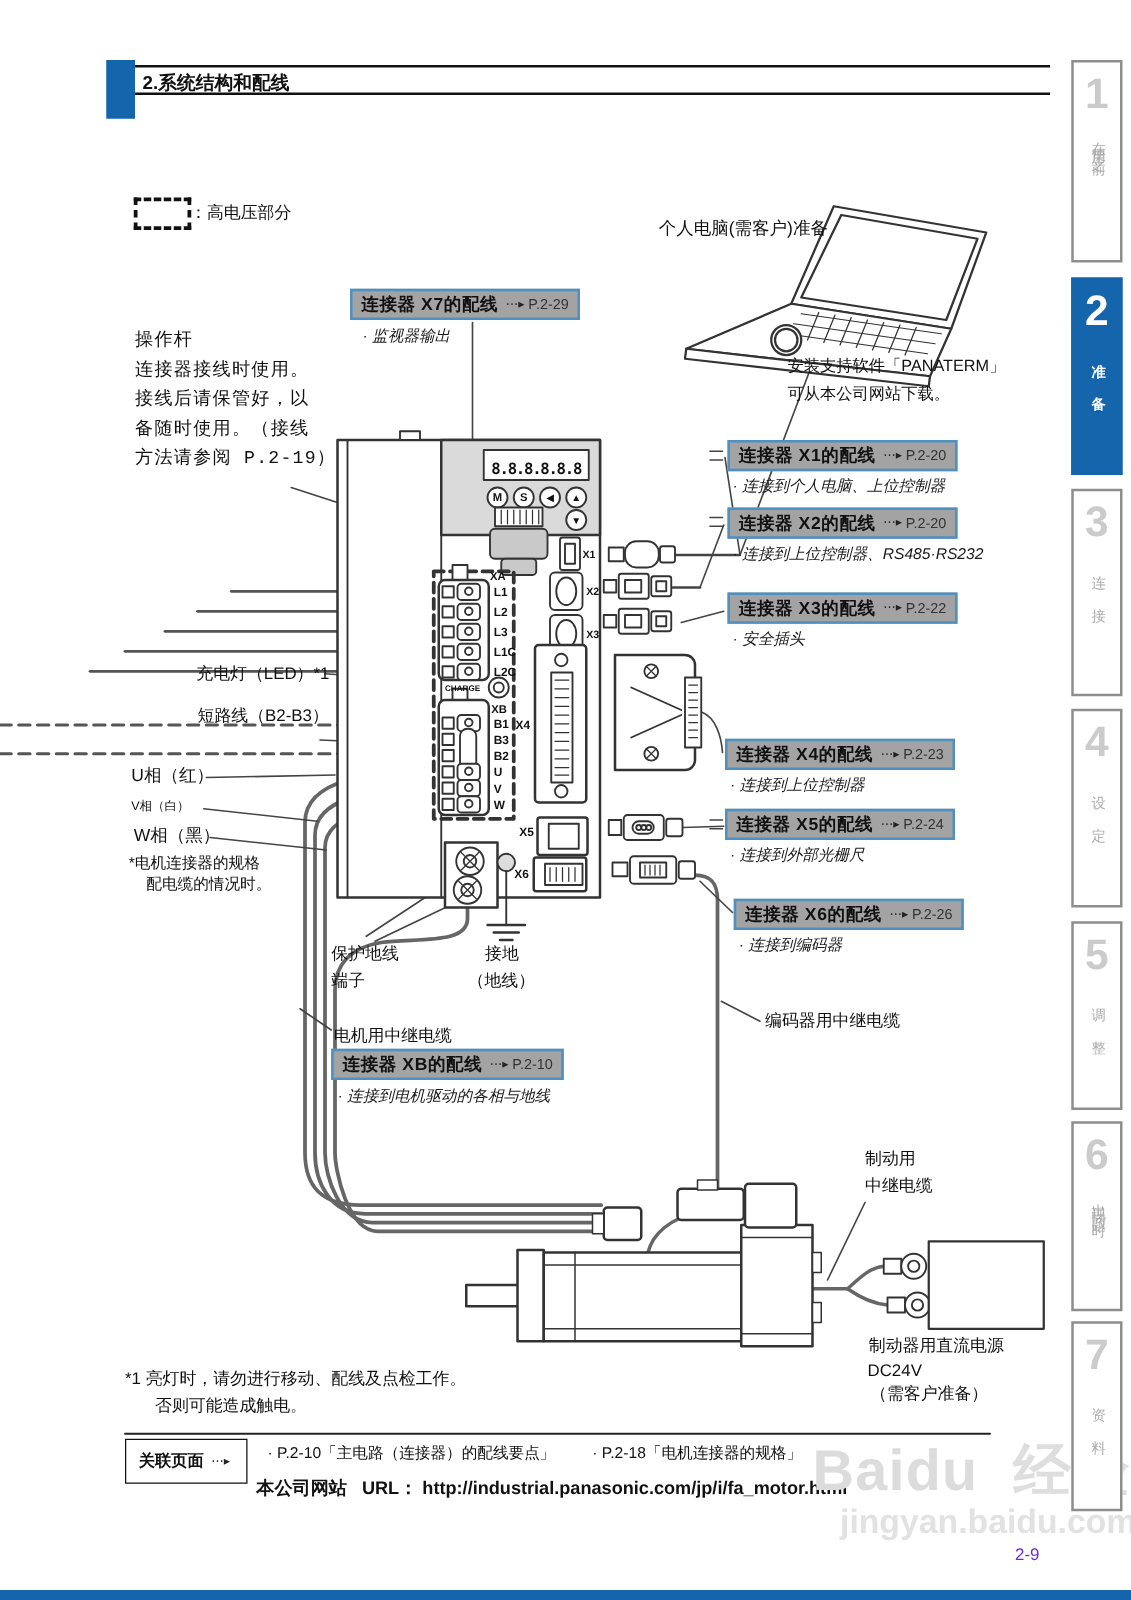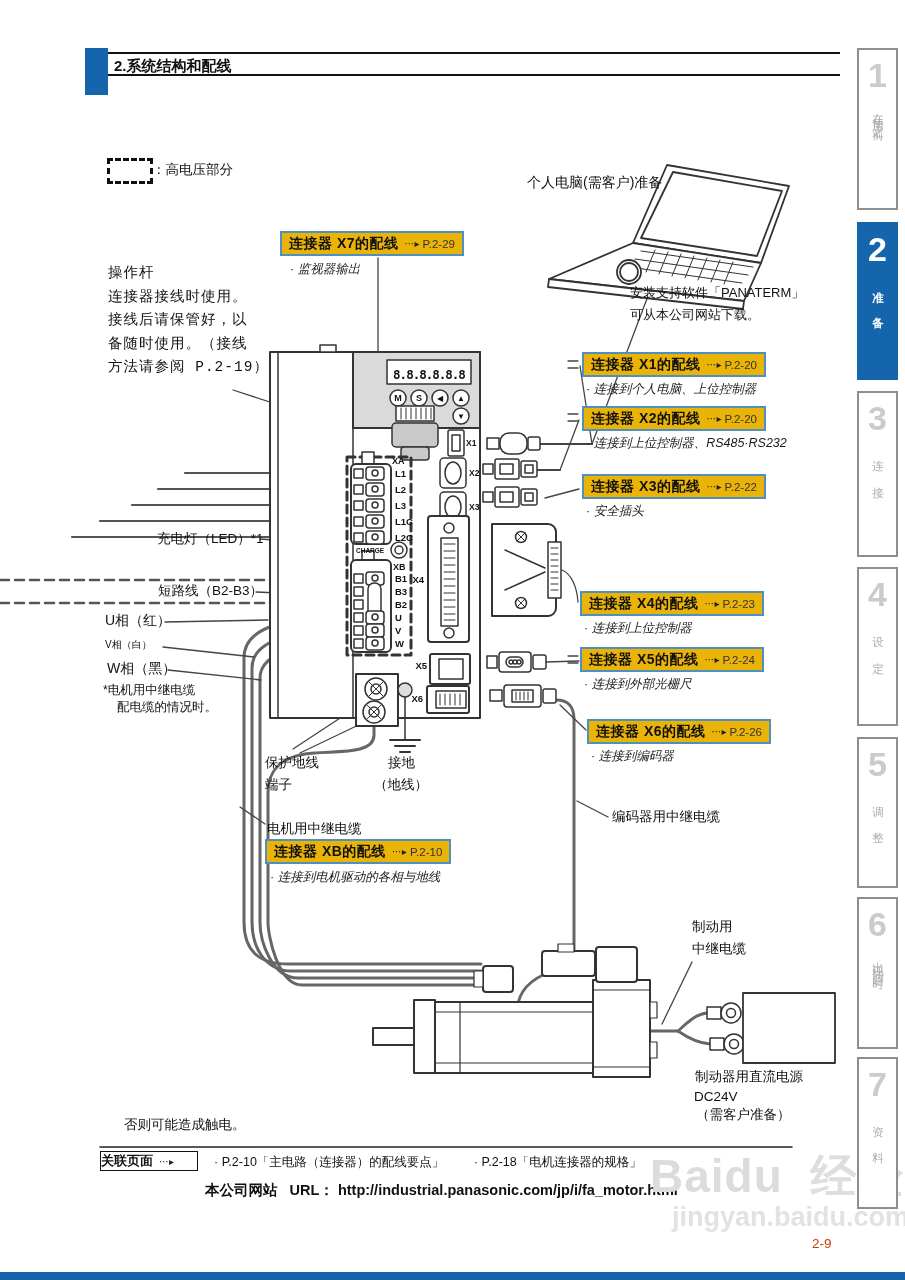--- a/index.html
+++ b/index.html
@@ -8,41 +8,41 @@
   .diagram{position:absolute;left:0;top:0;width:905px;height:1280px;}
   
   .hdr-accent{position:absolute;left:85px;top:48px;width:23px;height:47px;background:#1565ad;}
   .hdr-title{position:absolute;left:108px;top:52px;width:732px;height:24px;border-top:2px solid #111;
              border-bottom:2px solid #111;font-weight:bold;font-size:15px;padding:3px 0 0 6px;box-sizing:border-box;}
   .hdr-sub{position:absolute;left:108px;top:76px;width:732px;height:20px;border-bottom:3px solid #b5b5b5;
            font-weight:bold;font-size:13.5px;padding:2px 0 0 6px;box-sizing:border-box;}
   
   .legend-box{position:absolute;left:107px;top:158px;width:40px;height:20px;border:3px dashed #111;}
   
-  .callout{position:absolute;display:flex;align-items:center;background:#eab308;border:2px solid #4e90c2;
+  .callout{position:absolute;display:flex;align-items:center;background:#a3a3a3;border:2px solid #4e90c2;
            height:25px;padding:0 7px;box-sizing:border-box;white-space:nowrap;}
   .c-title{font-weight:bold;font-size:14px;letter-spacing:.5px;}
   .c-arrow{font-size:10px;color:#222;margin:0 3px 0 6px;}
   .c-page{font-size:11.5px;color:#333;}
   .desc{position:absolute;font-size:12.5px;color:#1a1a1a;white-space:nowrap;font-style:italic;}
   .lbl{position:absolute;font-size:13.5px;color:#111;white-space:nowrap;}
   .lever{position:absolute;left:108px;top:262px;font-size:14.5px;line-height:23.5px;letter-spacing:1px;font-family:Liberation Mono, monospace;}
   
-  .rel-box{position:absolute;left:100px;top:1151px;width:98px;height:20px;border:1.5px solid #111;
-           display:flex;align-items:center;box-sizing:border-box;}
+  .rel-box{position:absolute;left:100px;top:1151px;width:98px;height:36px;border:1.5px solid #111;
+           display:flex;align-items:center;justify-content:center;box-sizing:border-box;}
   .rel-label{font-weight:bold;font-size:13px;}
   .rel-links{position:absolute;left:214px;top:1154px;font-size:12.5px;}
   .rel-links span{margin-right:26px;}
   .site{position:absolute;left:205px;top:1181px;font-size:14.5px;font-weight:bold;}
   .site .u{margin-left:8px;}
   
   .wm-logo{position:absolute;left:650px;top:1146px;font-size:46px;font-weight:bold;color:#dcdcdc;letter-spacing:1px;}
   .wm-logo .sfx{margin-left:14px;color:#dedede;}
   .wm-domain{position:absolute;left:672px;top:1202px;font-size:27px;font-weight:bold;color:#e2e2e2;}
-  .pagenum{position:absolute;left:812px;top:1236px;font-size:13.5px;color:#c2410c;}
+  .pagenum{position:absolute;left:812px;top:1236px;font-size:13.5px;color:#6d28d9;}
   .bottom-bar{position:absolute;left:0;top:1272px;width:905px;height:8px;background:#1565ad;}
   
   .chap{position:absolute;left:857px;width:41px;border:2px solid #8e8e8e;background:#fff;box-sizing:border-box;
         display:flex;flex-direction:column;align-items:center;}
   .chap-num{font-size:34px;font-weight:bold;color:#cbcbcb;line-height:1;margin-top:8px;}
   .chap-label{margin-top:16px;writing-mode:vertical-rl;text-orientation:upright;font-size:11.5px;
               color:#adadad;letter-spacing:26px;}
   .chap.long .chap-label{letter-spacing:4px;margin-top:12px;}
   .chap.active{background:#1565ad;border-color:#1565ad;}
   .chap.active .chap-num{color:#fff;}
@@ -371,38 +371,39 @@
   <div class="desc" style="left:591px;top:748px">· 连接到编码器</div>
 
   <div class="callout" style="left:265px;top:839px">
     <span class="c-title">连接器 XB的配线</span>
     <span class="c-arrow">⋯▸</span>
     <span class="c-page">P.2-10</span>
   </div>
   <div class="desc" style="left:270px;top:869px">· 连接到电机驱动的各相与地线</div>
 
   <div class="lbl" style="left:157px;top:530px">充电灯（LED）*1</div>
-  <div class="lbl" style="left:158px;top:582px">短路线（B2-B3）</div>
+  <div class="lbl" style="left:158px;top:564px">短路线（B2-B3）</div>
   <div class="lbl" style="left:105px;top:612px;font-size:14px">U相（红）</div>
   <div class="lbl" style="left:105px;top:638px;font-size:10px">V相（白）</div>
   <div class="lbl" style="left:107px;top:660px;font-size:14px">W相（黑）</div>
-  <div class="lbl" style="left:103px;top:682px;font-size:12.5px">*电机用中继电缆</div>
+  <div class="lbl" style="left:103px;top:682px;font-size:12.5px">*电机连接器的规格</div>
   <div class="lbl" style="left:117px;top:699px;font-size:12.5px">配电缆的情况时。</div>
   <div class="lbl" style="left:265px;top:754px">保护地线</div>
   <div class="lbl" style="left:265px;top:776px">端子</div>
   <div class="lbl" style="left:388px;top:754px">接地</div>
   <div class="lbl" style="left:374px;top:776px">（地线）</div>
   <div class="lbl" style="left:267px;top:820px">电机用中继电缆</div>
   <div class="lbl" style="left:612px;top:808px">编码器用中继电缆</div>
   <div class="lbl" style="left:692px;top:918px">制动用</div>
   <div class="lbl" style="left:692px;top:940px">中继电缆</div>
   <div class="lbl" style="left:695px;top:1068px">制动器用直流电源</div>
   <div class="lbl" style="left:694px;top:1089px">DC24V</div>
   <div class="lbl" style="left:696px;top:1106px">（需客户准备）</div>
 
+  <div class="lbl" style="left:100px;top:1094px">*1 亮灯时，请勿进行移动、配线及点检工作。</div>
   <div class="lbl" style="left:124px;top:1116px">否则可能造成触电。</div>
 
   <div class="rel-box">
     <span class="rel-label">关联页面</span>
     <span class="c-arrow">⋯▸</span>
   </div>
   <div class="rel-links">
     <span>· P.2-10「主电路（连接器）的配线要点」</span>
     <span>· P.2-18「电机连接器的规格」</span>
   </div>

